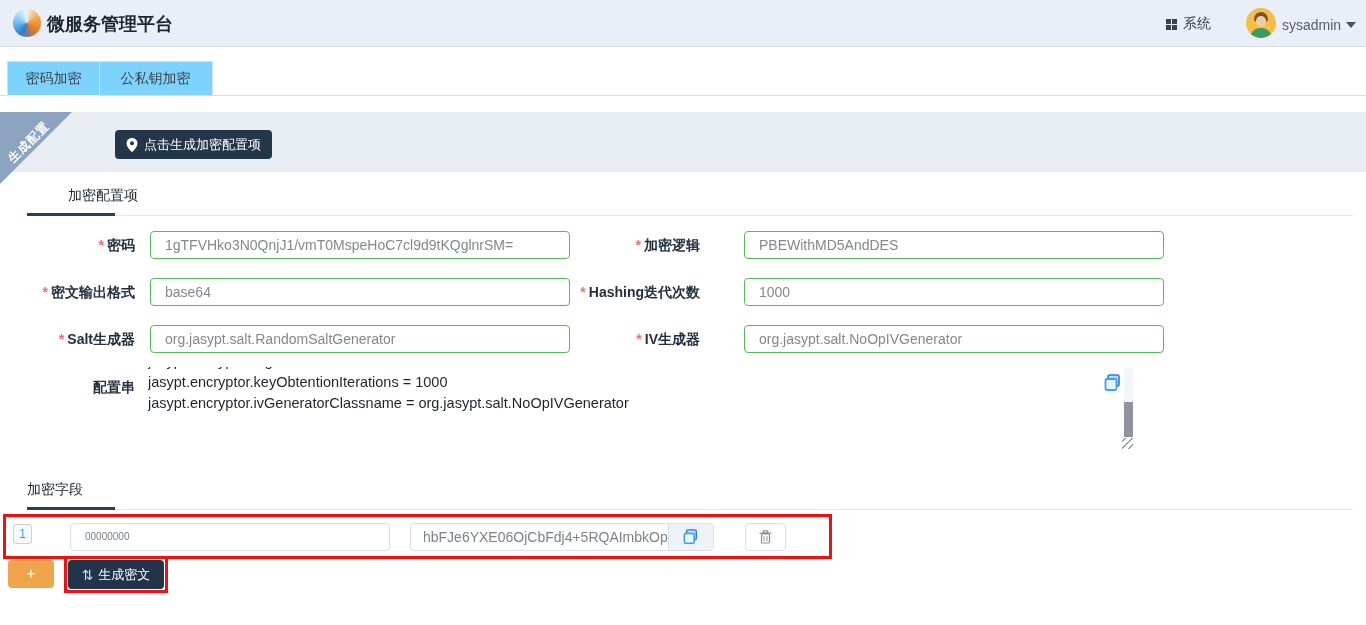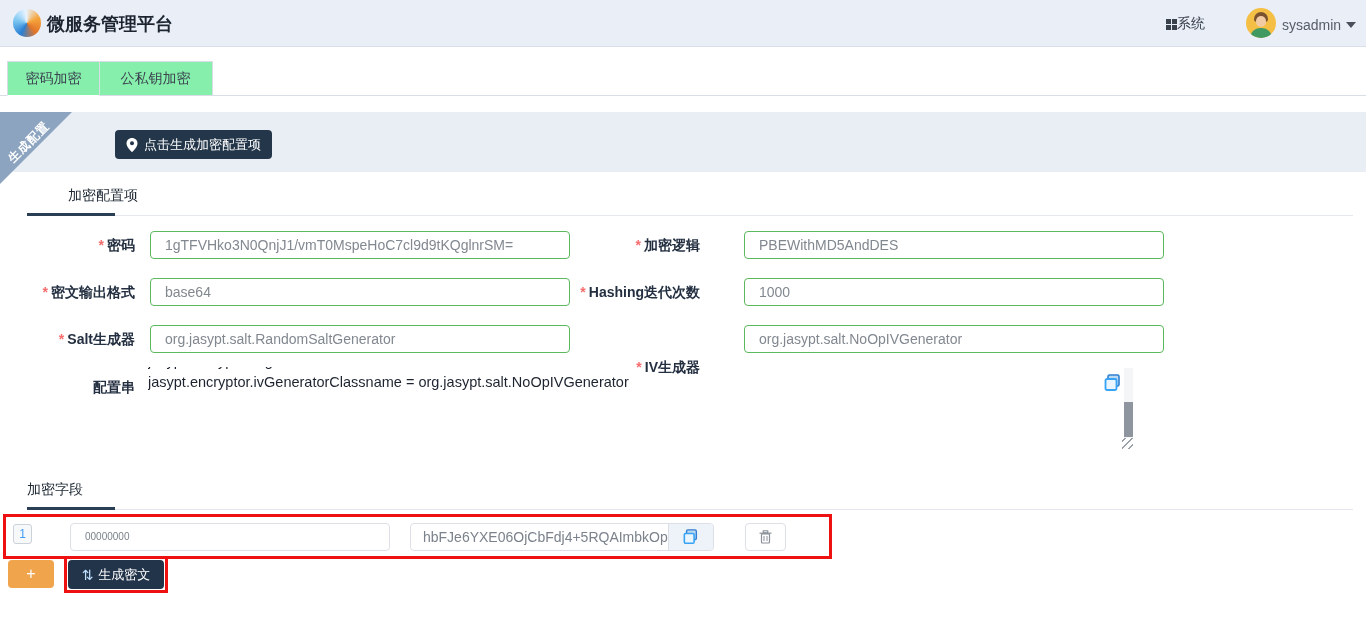--- a/index.html
+++ b/index.html
@@ -3,34 +3,34 @@
 <meta charset="utf-8">
 <style>
   * { margin:0; padding:0; box-sizing:border-box; }
   html,body { width:1366px; height:625px; background:#fff; font-family:"Liberation Sans", sans-serif; overflow:hidden; position:relative; }
 
   
   .header { position:absolute; left:0; top:0; width:1366px; height:47px; background:#eaeff7; border-bottom:1px solid #d8dfe9; }
   .logo { position:absolute; left:13px; top:9px; width:28px; height:28px; border-radius:50%;
           background:conic-gradient(from 210deg, #2a7fd4, #7cc6f2, #e8f4ff, #f6a53c, #e2762a, #2a7fd4); }
   .app-title { position:absolute; left:47px; top:12px; font-size:18px; font-weight:700; color:#1c2430; }
-  .sys-entry { position:absolute; left:1166px; top:14px; height:20px; display:flex; align-items:center; cursor:pointer; }
+  .sys-entry { position:absolute; left:1166px; top:14px; height:20px; display:flex; align-items:center; gap:6px; cursor:pointer; }
   .grid-icon { width:11px; height:11px; display:grid; grid-template-columns:5px 5px; grid-template-rows:5px 5px; gap:1px; }
   .grid-icon span { background:#39414d; }
   .sys-label { font-size:14px; color:#39414d; }
   .avatar { position:absolute; left:1246px; top:8px; width:30px; height:30px; border-radius:50%; background:#f5bf45; overflow:hidden; }
   .avatar .hair { position:absolute; left:8px; top:4px; width:14px; height:10px; border-radius:7px 7px 3px 3px; background:#7a5230; }
   .avatar .face { position:absolute; left:10px; top:8px; width:10px; height:11px; border-radius:5px; background:#f2cba4; }
   .avatar .body { position:absolute; left:4px; top:20px; width:22px; height:12px; border-radius:10px 10px 0 0; background:#3f9960; }
   .username { position:absolute; left:1282px; top:17px; font-size:14px; color:#565d6a; cursor:pointer; }
   .caret-down { position:absolute; left:1346px; top:22px; width:0; height:0; border-left:5px solid transparent; border-right:5px solid transparent; border-top:6px solid #4a515c; cursor:pointer; }
 
   
   .tabs-line { position:absolute; left:0; top:95px; width:1366px; height:1px; background:#d9dde6; }
-  .tab { position:absolute; top:61px; height:35px; border:1px solid #d9dde6; background:#86efac; font-size:14px; color:#3c4450;
+  .tab { position:absolute; top:61px; height:35px; border:1px solid #d9dde6; background:#7dd3fc; font-size:14px; color:#3c4450;
          display:flex; align-items:center; justify-content:center; cursor:pointer; }
   .tab.active { border-bottom:1px solid #fff; z-index:2; }
   .tab1 { left:7px;  width:93px; }
   .tab2 { left:99px; width:114px; border-left:none; }
 
   
   .gen-band { position:absolute; left:0; top:112px; width:1366px; height:60px; background:#e9eef4; }
   .ribbon { position:absolute; left:0; top:112px; width:0; height:0; border-top:72px solid #8ca4bf; border-right:72px solid transparent; }
   .ribbon-text { position:absolute; left:-2px; top:134px; width:62px; text-align:center; transform:rotate(-45deg);
                  font-size:12px; font-weight:700; color:#fff; letter-spacing:1px; }
@@ -144,29 +144,30 @@
 <div class="f-input in-c1" style="top:278px;">base64</div>
 <div class="f-label lbl-c2" style="top:278px;">
   <span class="star">*</span><span>Hashing迭代次数</span>
 </div>
 <div class="f-input in-c2" style="top:278px;">1000</div>
 
 <div class="f-label lbl-c1" style="top:325px;">
   <span class="star">*</span><span>Salt生成器</span>
 </div>
 <div class="f-input in-c1" style="top:325px;">org.jasypt.salt.RandomSaltGenerator</div>
-<div class="f-label lbl-c2" style="top:325px;margin-top:28px;">
+<div class="f-label lbl-c2" style="top:325px;">
   <span class="star">*</span><span>IV生成器</span>
 </div>
 <div class="f-input in-c2" style="top:325px;">org.jasypt.salt.NoOpIVGenerator</div>
 
 <div class="cfg-label">配置串</div>
 <div class="cfg-box">
   <div class="cfg-inner">
     <span class="cfg-line">jasypt.encryptor.algorithm = PBEWithMD5AndDES</span>
+    <span class="cfg-line">jasypt.encryptor.keyObtentionIterations = 1000</span>
     <span class="cfg-line">jasypt.encryptor.ivGeneratorClassname = org.jasypt.salt.NoOpIVGenerator</span>
   </div>
 </div>
 <svg class="cfg-copy" viewBox="0 0 18 18">
   <rect x="4" y="1" width="11" height="11" rx="1.5" fill="#bcd9f2" stroke="#2f7fd1" stroke-width="1.6"></rect>
   <rect x="1.5" y="5" width="11" height="11" rx="1.5" fill="#eaf5ff" stroke="#36a3f7" stroke-width="1.8"></rect>
 </svg>
 <div class="cfg-scroll">
   <div class="cfg-thumb"></div>
 </div>

